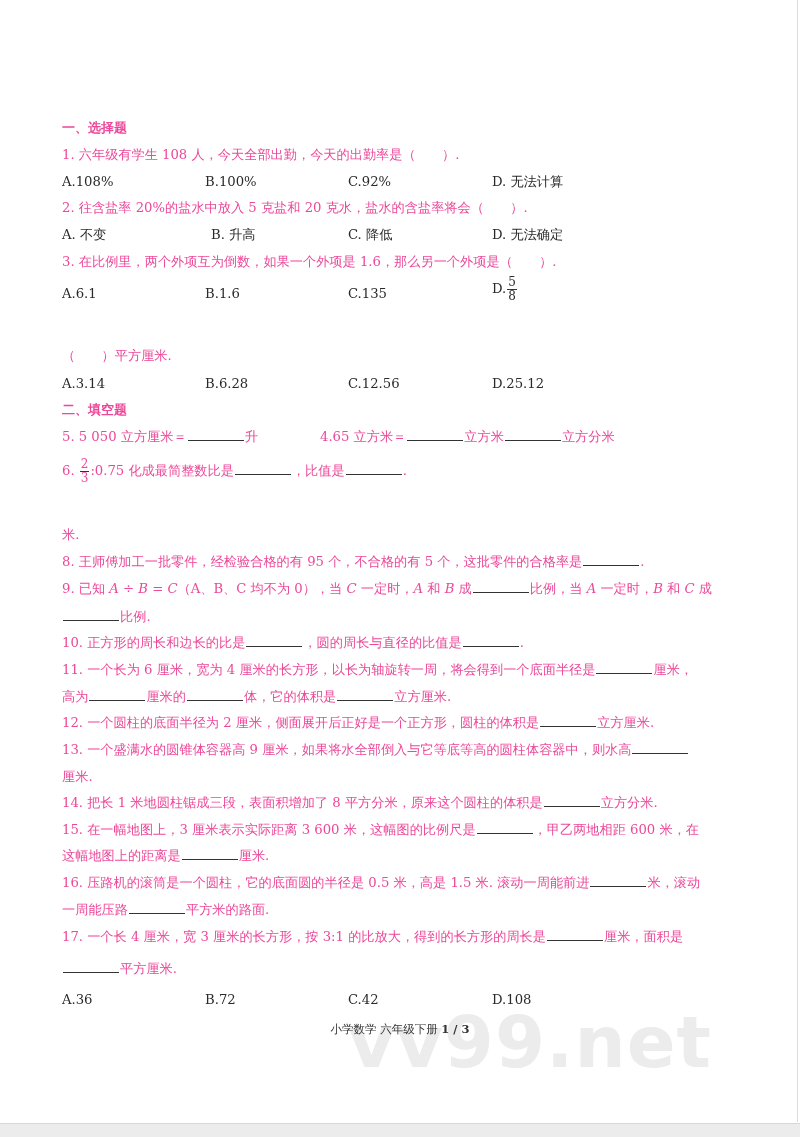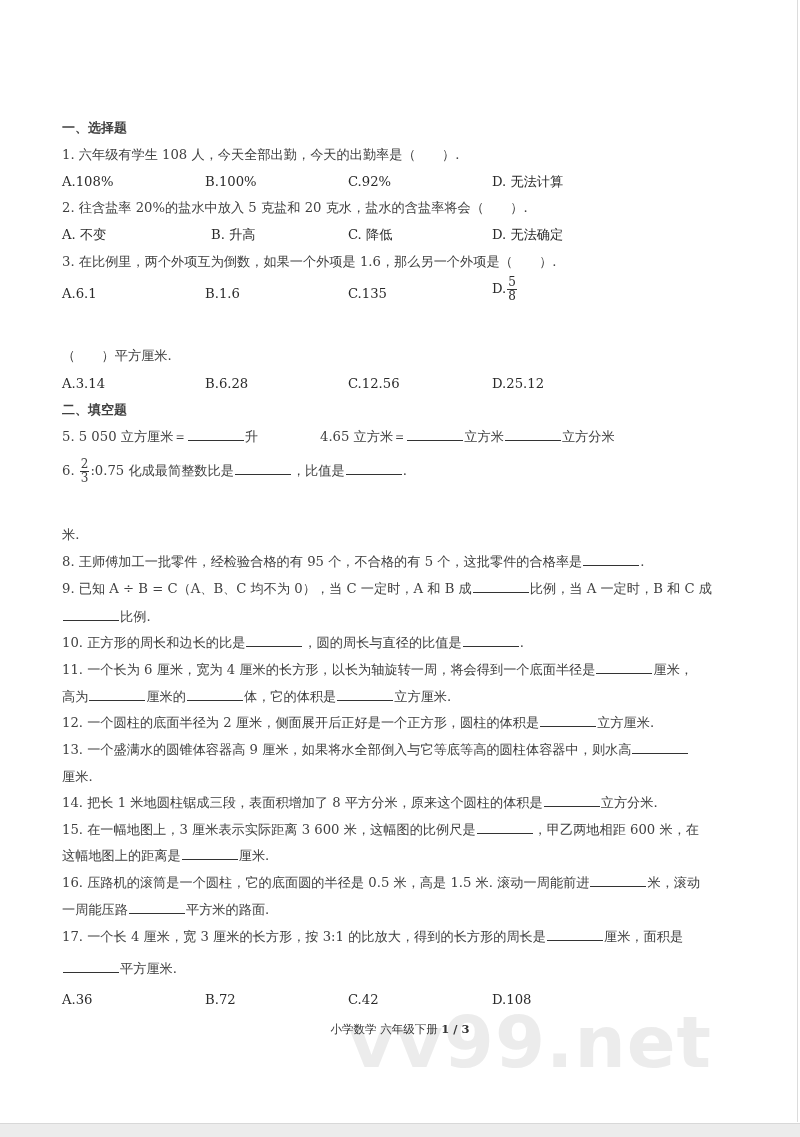--- a/index.html
+++ b/index.html
@@ -17,31 +17,31 @@
     position: absolute; left: 0; top: 1123px; width: 800px; height: 14px;
     background: #ececec; border-top: 1px solid #d8d8d8;
   }
   .title {
     position: absolute; left: 0; width: 800px; top: 78px; text-align: center;
     font-family: "DejaVu Sans", "Liberation Sans", sans-serif;
     font-weight: bold; font-size: 21px; color: #222;
   }
   .line {
     position: absolute; left: 62px; white-space: nowrap;
-    font-size: 13.2px; line-height: 18px; color: #404040;
+    font-size: 13.2px; line-height: 18px; color: #ec4899;
   }
   .section {
     font-family: "DejaVu Sans", "Liberation Sans", sans-serif;
     font-weight: bold; font-size: 13px;
   }
   .opt { position: absolute; white-space: nowrap; font-size: 13.2px; line-height: 18px; }
   .blank { display: inline-block; border-bottom: 1px solid #333; width: 56px; height: 12px; vertical-align: baseline; margin: 0 1px; }
   .frac { display: inline-flex; flex-direction: column; align-items: center; vertical-align: middle; font-size: 12px; line-height: 13px; margin: 0 1px; }
   .frac .num { border-bottom: 1px solid #333; padding: 0 1px; }
-  .it { }
+  .it { font-style: italic; }
   .footer {
     position: absolute; top: 1022px; left: 0; width: 800px; text-align: center;
     font-size: 11.5px; color: #333;
   }
   .footer b { font-weight: bold; }
   .watermark {
     position: absolute; left: 348px; top: 1000px;
     font-family: "DejaVu Sans", "Liberation Sans", sans-serif;
     font-weight: bold; font-size: 72px; color: rgba(200,200,200,0.35);
     letter-spacing: 1px; pointer-events: none;

